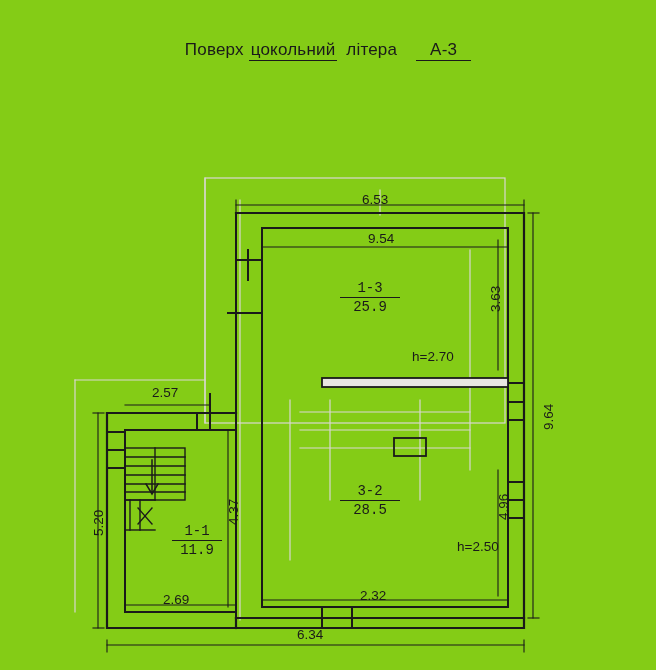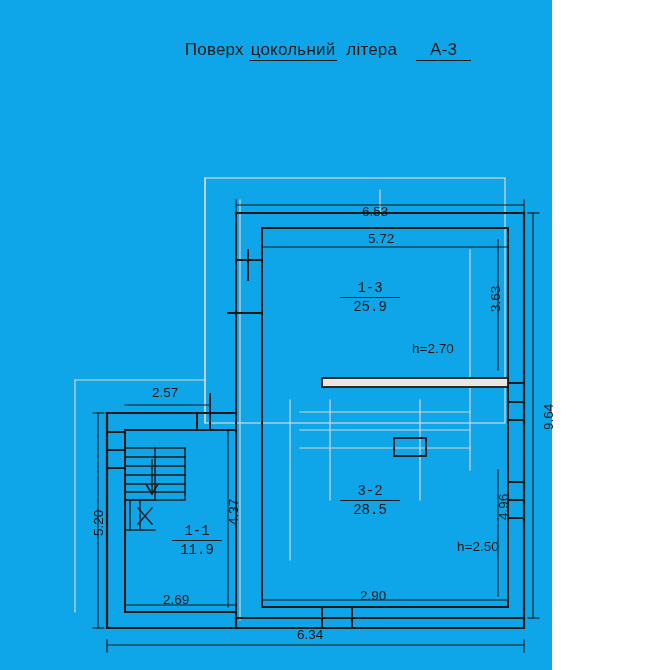--- a/index.html
+++ b/index.html
@@ -11,23 +11,23 @@
     width: 656px;
     height: 670px;
     position: relative;
     font-family: "Liberation Sans", sans-serif;
     color: #1a1a1a;
     overflow: hidden;
   }
   #plan-root {
     position: absolute;
     left: 0; top: 0;
-    width: 552px;
+    width: 656px;
     height: 670px;
-    background: #0ea5e9;
+    background: #84cc16;
   }
   .title {
     position: absolute;
     left: 0;
     top: 40px;
     width: 656px;
     text-align: center;
     font-size: 17px;
     letter-spacing: 0.2px;
     white-space: nowrap;
@@ -211,37 +211,37 @@
         <path d="M528 213 L539 213"></path>
         <path d="M528 618 L539 618"></path>
 
         <path d="M498 240 L498 370"></path>
 
         <path d="M498 470 L498 596"></path>
       </g>
     </g>
   </svg>
 
-  <div class="lbl" style="left:362px; top:204px;">6.53</div>
-  <div class="lbl" style="left:368px; top:231px;">5.72</div>
+  <div class="lbl" style="left:362px; top:192px;">6.53</div>
+  <div class="lbl" style="left:368px; top:231px;">9.54</div>
   <div class="lbl rot" style="left:488px; top:312px;">3.63</div>
   <div class="lbl rot" style="left:541px; top:430px;">9.64</div>
   <div class="lbl rot" style="left:496px; top:520px;">4.96</div>
   <div class="lbl" style="left:152px; top:385px;">2.57</div>
   <div class="lbl rot" style="left:91px; top:536px;">5.20</div>
   <div class="lbl rot" style="left:226px; top:525px;">4.37</div>
   <div class="lbl" style="left:163px; top:592px;">2.69</div>
-  <div class="lbl" style="left:360px; top:588px;">2.90</div>
+  <div class="lbl" style="left:360px; top:588px;">2.32</div>
   <div class="lbl" style="left:297px; top:627px;">6.34</div>
 
   <div class="room" style="left:340px; top:280px; width:60px;">
     <span class="num">1-3</span>
     <span class="area">25.9</span>
   </div>
-  <div class="lbl" style="left:412px; top:341px;text-align:center;">h=2.70</div>
+  <div class="lbl" style="left:412px; top:349px;text-align:center;">h=2.70</div>
 
   <div class="room" style="left:340px; top:483px; width:60px;">
     <span class="num">3-2</span>
     <span class="area">28.5</span>
   </div>
   <div class="lbl" style="left:432px; top:539px;margin-left:25px;">h=2.50</div>
 
   <div class="room" style="left:172px; top:523px; width:50px;">
     <span class="num">1-1</span>
     <span class="area">11.9</span>

